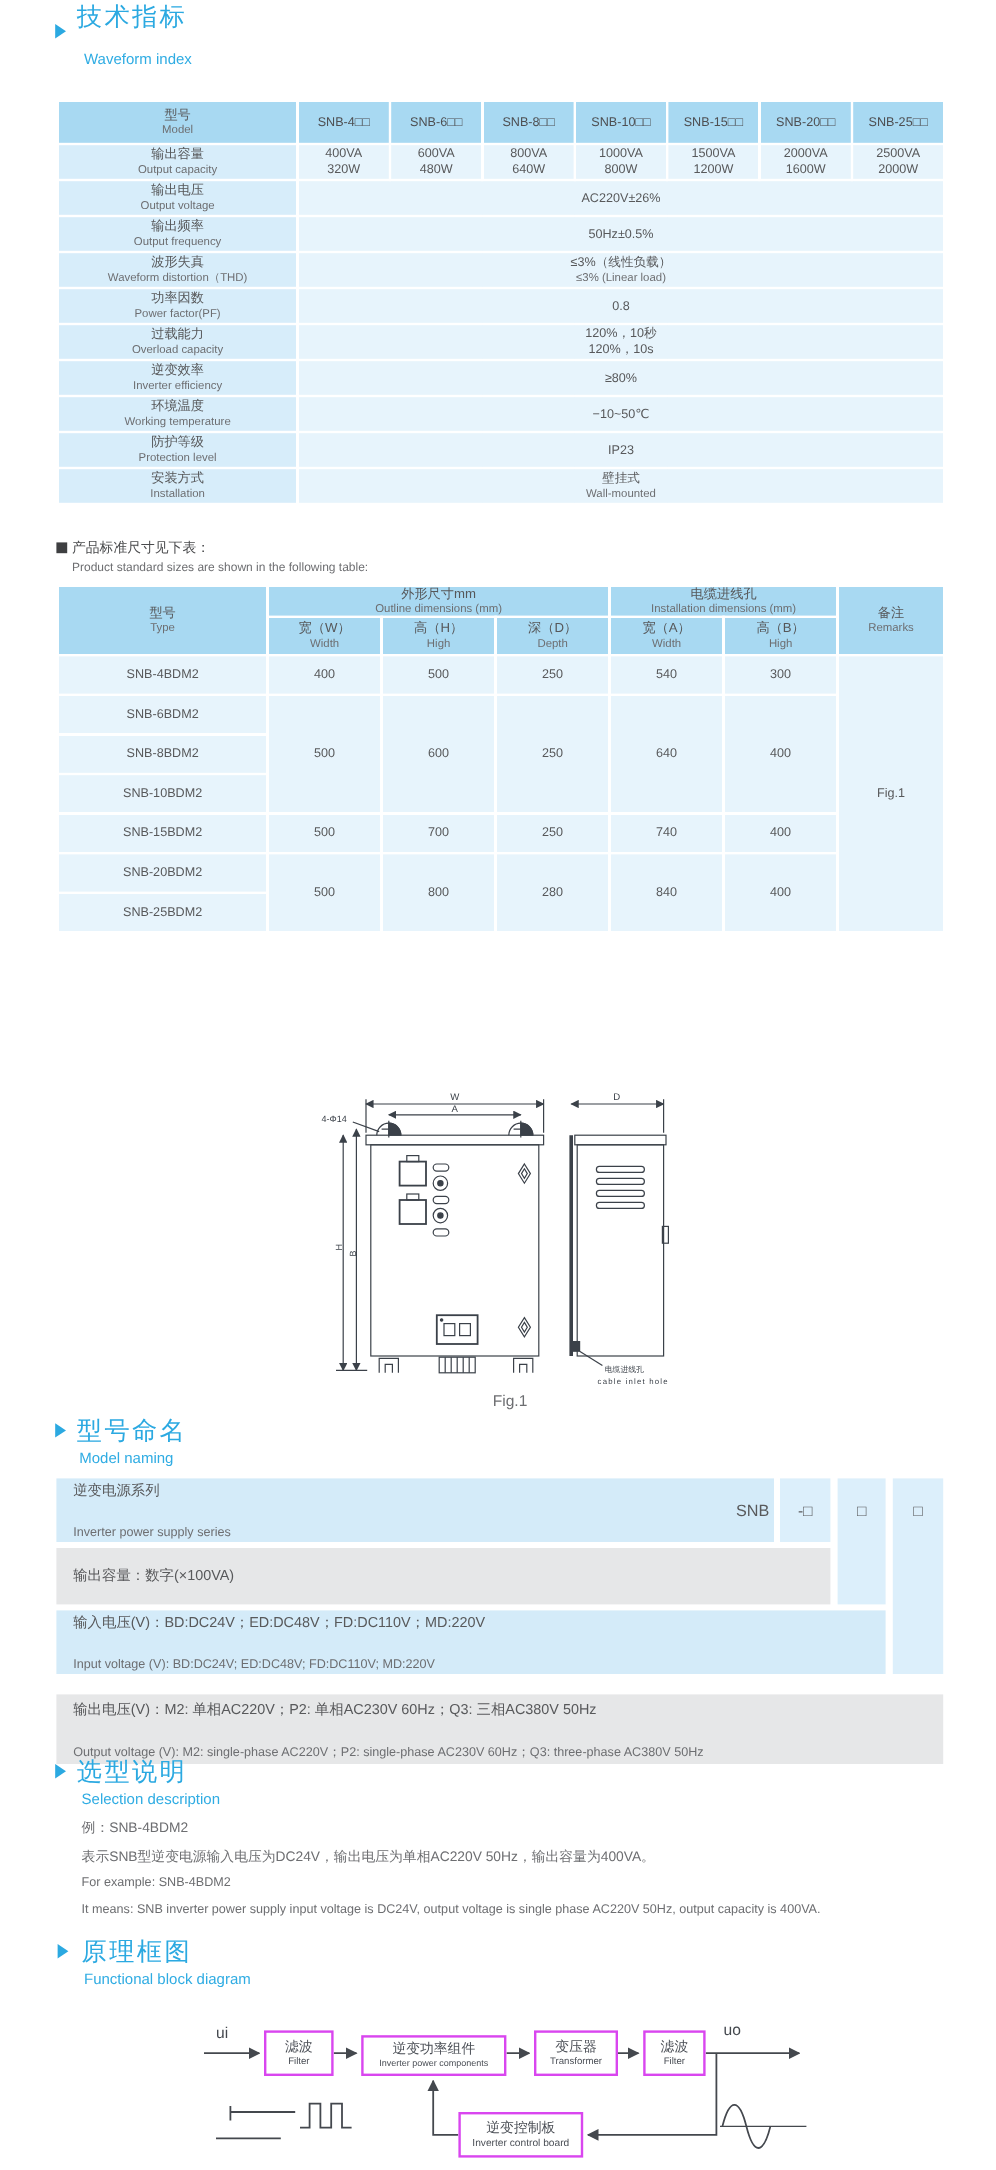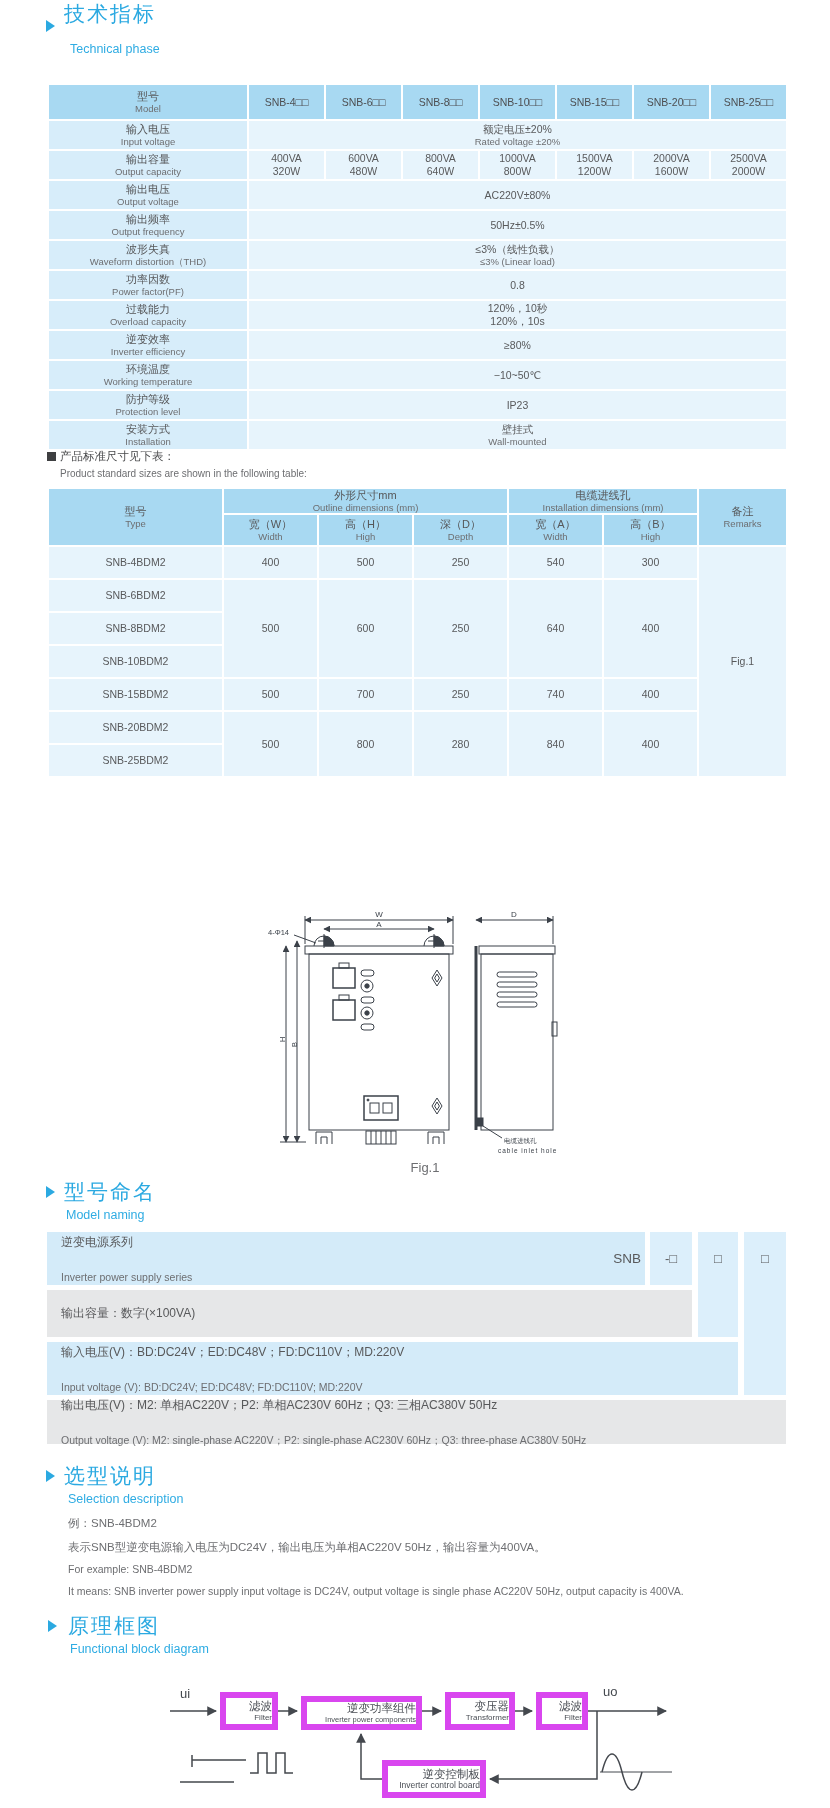--- a/index.html
+++ b/index.html
@@ -34,35 +34,35 @@
   .nzh{font-size:12px;color:#58595B}
   .nen{font-size:10.5px;color:#6D6E71;margin-top:20px}
   .strip{position:absolute;top:0;background:#DCEFFB;text-align:center;font-size:13px;
          color:#58595B;line-height:53px}
   .snb{position:absolute;left:550px;top:0;width:44px;height:53px;line-height:53px;
        text-align:right;font-size:13.5px;color:#58595B}
   
   .sline{position:absolute;left:68px;color:#6D6E71}
   
   .diagram{position:absolute;left:150px;top:1660px;width:560px;height:148px}
-  .blk{position:absolute;box-sizing:border-box;border:6px solid #d946ef;background:#fff;
-       display:flex;flex-direction:column;justify-content:center;text-align:right;z-index:2}
+  .blk{position:absolute;box-sizing:border-box;border:2px solid #d946ef;background:#fff;
+       display:flex;flex-direction:column;justify-content:center;text-align:center;z-index:2}
   .bzh{font-size:11.5px;color:#4A4E55;line-height:13px}
   .ben{font-size:8px;color:#4A4E55;line-height:9px}
   .iolabel{position:absolute;font-size:13px;color:#44484E;z-index:2}
   svg text{font-family:"Liberation Sans","DejaVu Sans",sans-serif}
 </style>
 </head>
 <body>
 
 <div class="page">
 
   <div class="tri" style="left:46px;top:20px"></div>
   <div class="sec-zh" style="left:64px;top:0">技术指标</div>
-  <div class="sec-en" style="left:70px;top:42px">Technical phase</div>
+  <div class="sec-en" style="left:70px;top:42px">Waveform index</div>
 
   <table class="t" style="top:83px;width:739px">
     <colgroup>
         <col style="width:200px">
         <col style="width:77px">
         <col style="width:77px">
         <col style="width:77px">
         <col style="width:77px">
         <col style="width:77px">
         <col style="width:77px">
@@ -77,30 +77,20 @@
       <td class="th mdl">SNB-4□□</td>
       <td class="th mdl">SNB-6□□</td>
       <td class="th mdl">SNB-8□□</td>
       <td class="th mdl">SNB-10□□</td>
       <td class="th mdl">SNB-15□□</td>
       <td class="th mdl">SNB-20□□</td>
       <td class="th mdl">SNB-25□□</td>
     </tr>
     <tr>
       <td class="lbl" style="height:28px">
-        <div class="zh">输入电压</div>
-        <div class="en">Input voltage</div>
-          </td>
-      <td class="val" colspan="7">
-        <div class="v">额定电压±20%</div>
-        <div class="en">Rated voltage ±20%</div>
-          </td>
-    </tr>
-    <tr>
-      <td class="lbl" style="height:28px">
         <div class="zh">输出容量</div>
         <div class="en">Output capacity</div>
           </td>
       <td class="val">
             <div class="v">400VA</div>
             <div class="v">320W</div>
           </td>
       <td class="val">
             <div class="v">600VA</div>
             <div class="v">480W</div>
@@ -124,21 +114,21 @@
       <td class="val">
             <div class="v">2500VA</div>
             <div class="v">2000W</div>
           </td>
     </tr>
     <tr>
       <td class="lbl" style="height:28px">
         <div class="zh">输出电压</div>
         <div class="en">Output voltage</div>
           </td>
-      <td class="val v" colspan="7">AC220V±80%</td>
+      <td class="val v" colspan="7">AC220V±26%</td>
     </tr>
     <tr>
       <td class="lbl" style="height:28px">
         <div class="zh">输出频率</div>
         <div class="en">Output frequency</div>
           </td>
       <td class="val v" colspan="7">50Hz±0.5%</td>
     </tr>
     <tr>
       <td class="lbl" style="height:28px">
@@ -416,21 +406,21 @@
       <div class="nen">Inverter power supply series</div>
     </div>
     <div class="snb">SNB</div>
     <div class="nrow ngray" style="top:58px;width:645px;height:47px">
       <div class="nzh">输出容量：数字(×100VA)</div>
     </div>
     <div class="nrow nblue" style="top:110px;width:691px;height:53px">
       <div class="nzh">输入电压(V)：BD:DC24V；ED:DC48V；FD:DC110V；MD:220V</div>
       <div class="nen">Input voltage (V): BD:DC24V;  ED:DC48V;  FD:DC110V; MD:220V</div>
     </div>
-    <div class="nrow ngray" style="top:168px;width:739px;height:44px">
+    <div class="nrow ngray" style="top:180px;width:739px;height:58px">
       <div class="nzh">输出电压(V)：M2: 单相AC220V；P2: 单相AC230V 60Hz；Q3: 三相AC380V 50Hz</div>
       <div class="nen">Output voltage (V):  M2: single-phase AC220V；P2: single-phase AC230V 60Hz；Q3: three-phase AC380V 50Hz</div>
     </div>
   </div>
 
   <div class="tri" style="left:46px;top:1470px"></div>
   <div class="sec-zh" style="left:64px;top:1462px">选型说明</div>
   <div class="sec-en" style="left:68px;top:1492px">Selection description</div>
   <div class="sline" style="top:1516px;font-size:11.5px">例：SNB-4BDM2</div>
   <div class="sline" style="top:1540px;font-size:11.5px">表示SNB型逆变电源输入电压为DC24V，输出电压为单相AC220V 50Hz，输出容量为400VA。</div>

